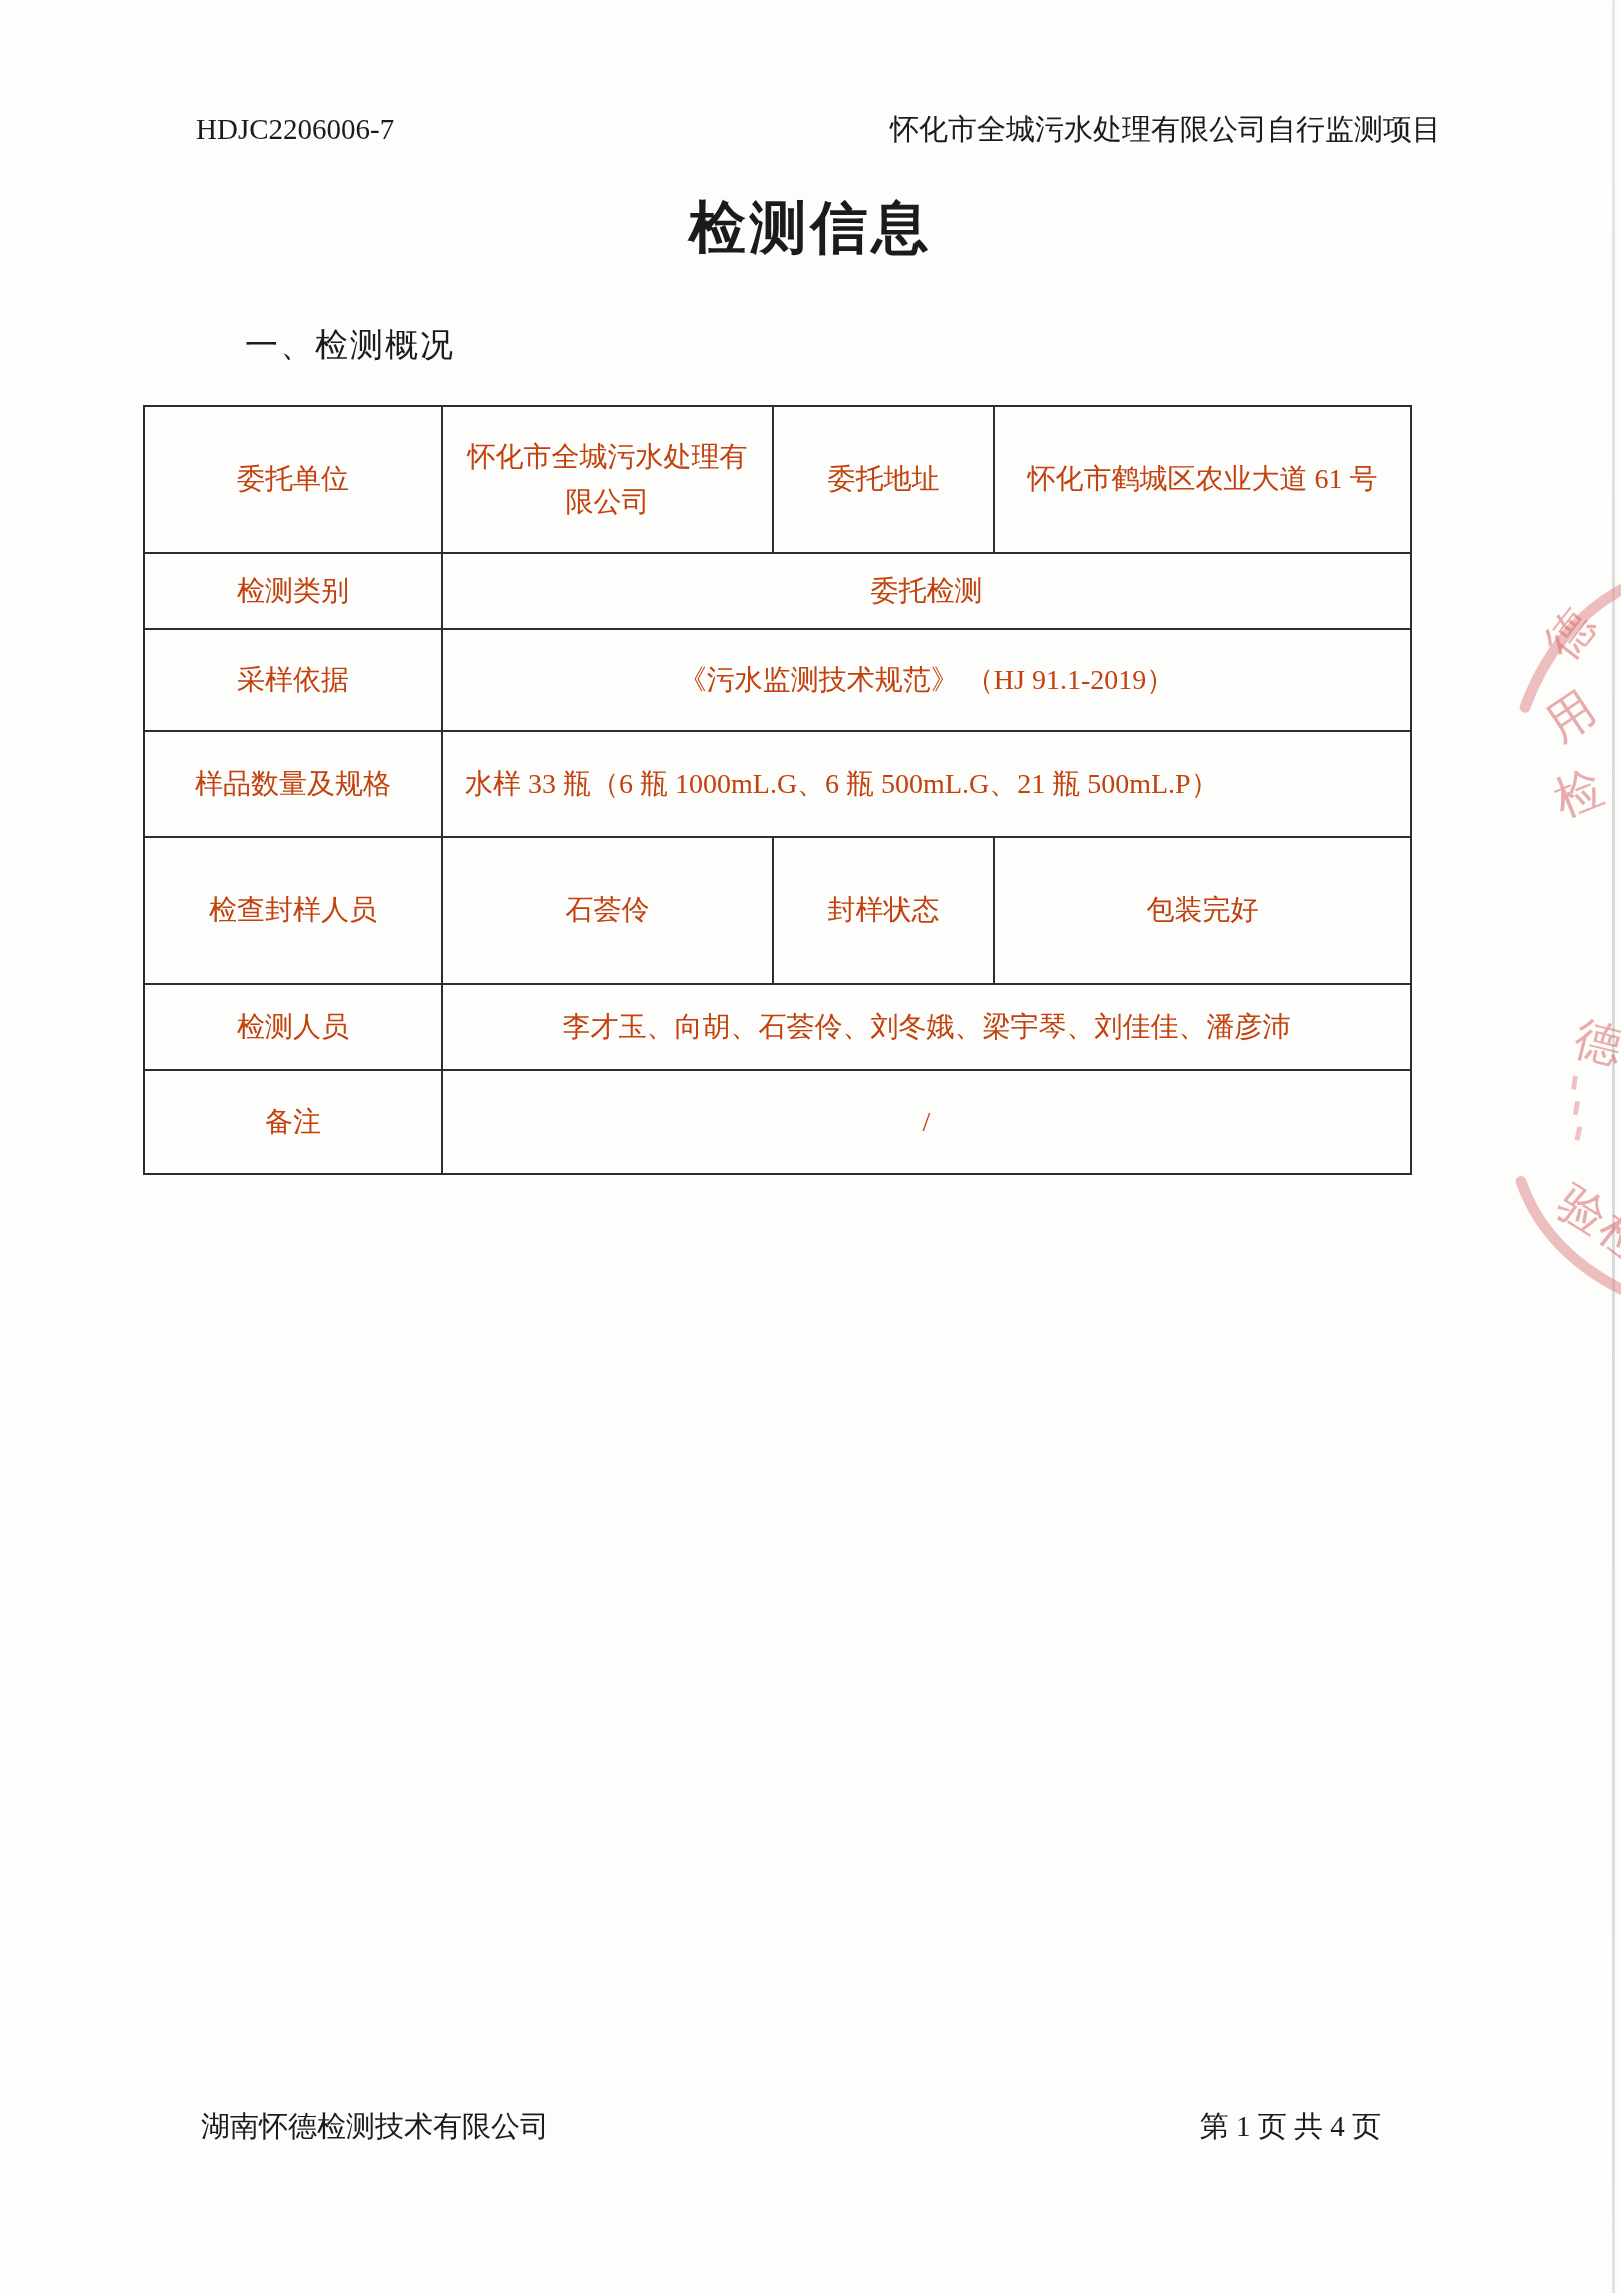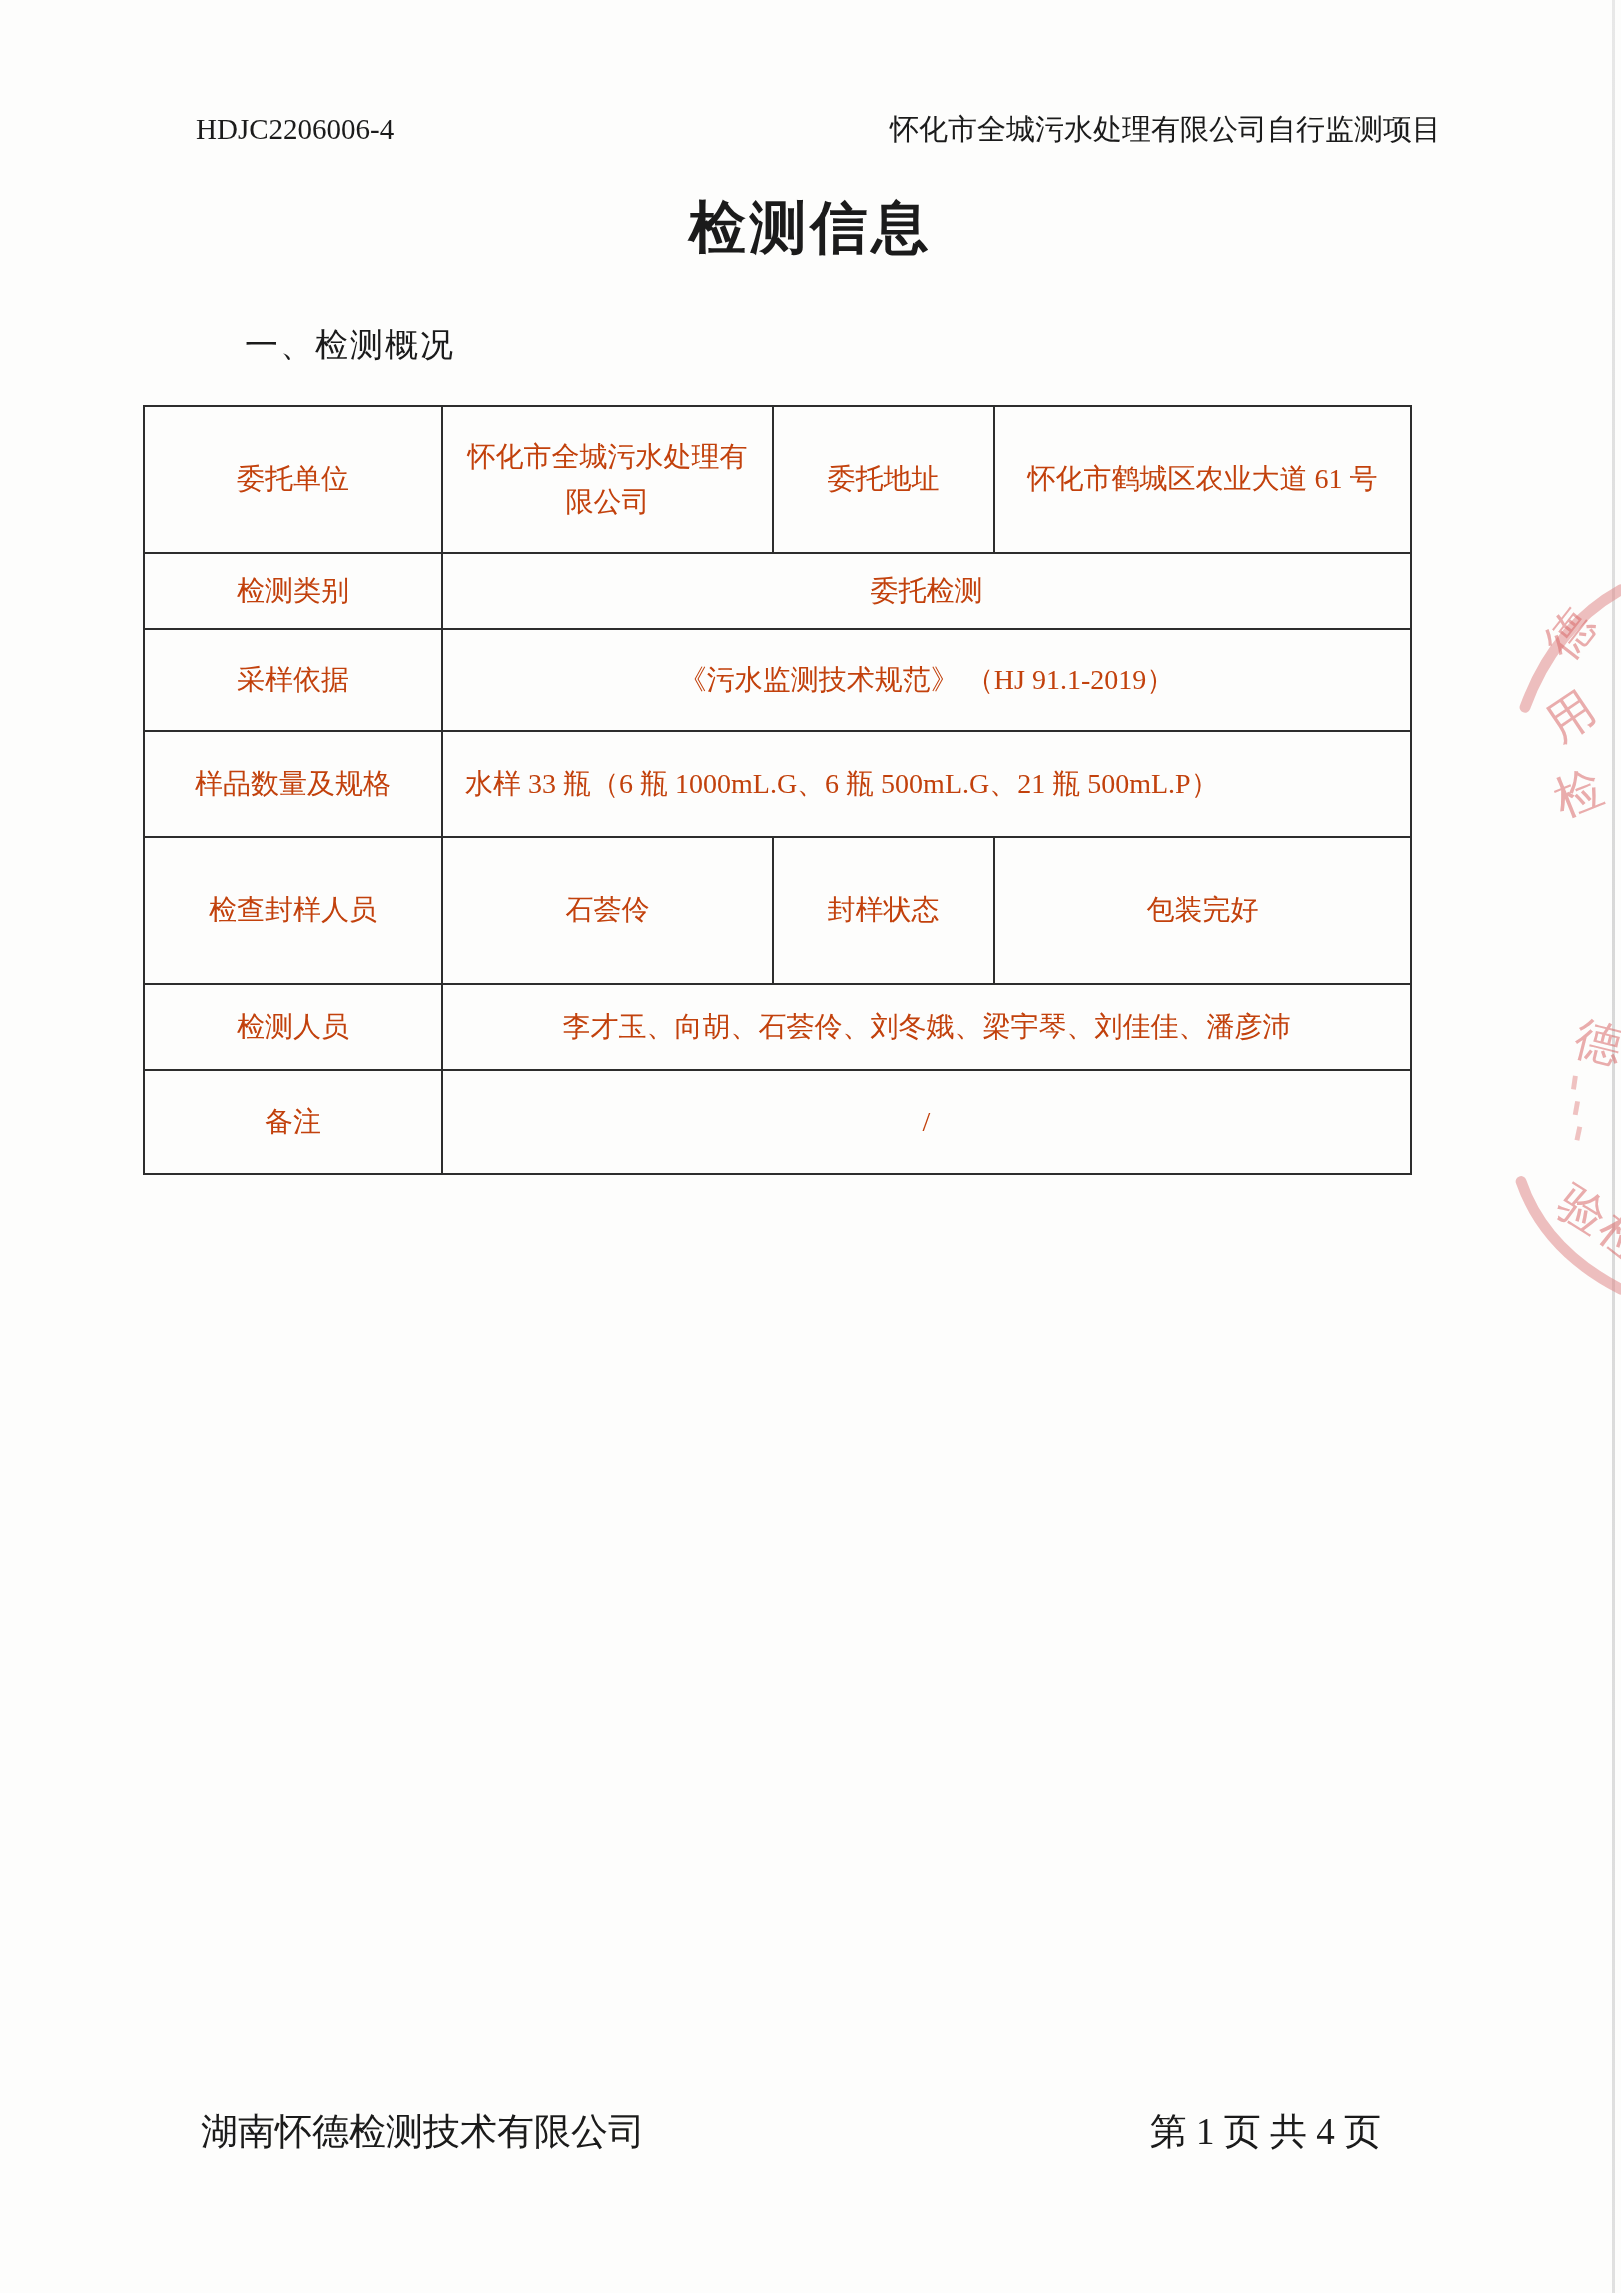--- a/index.html
+++ b/index.html
@@ -48,35 +48,35 @@
   .report-table tr:nth-child(3) td { height:102px; }
   .report-table tr:nth-child(4) td { height:106px; }
   .report-table tr:nth-child(5) td { height:147px; }
   .report-table tr:nth-child(6) td { height:86px; }
   .report-table tr:nth-child(7) td { height:104px; }
   .report-table tr:nth-child(8) td { height:85px;border-radius:19px; }
   .report-table tr:nth-child(9) td { height:90px; }
   .footer-row {
     position:absolute; top:2107px; left:201px; right:240px;
     display:flex; justify-content:space-between; align-items:baseline;
-    font-size:37px;
+    font-size:29px;
   }
   .stamp-wrap {
     position:absolute; top:576px; right:0; width:147px; height:725px;
     overflow:hidden; pointer-events:none;
   }
   .stamp-wrap svg { display:block; }
 </style>
 </head>
 <body>
 
 <div class="page-edge-shadow"></div>
 
 <div class="header-row">
-  <span>HDJC2206006-4</span>
+  <span>HDJC2206006-7</span>
   <span>怀化市全城污水处理有限公司自行监测项目</span>
 </div>
 
 <div class="doc-title">检测信息</div>
 
 <div class="section-heading">一、检测概况</div>
 
 <table class="report-table">
   <colgroup>
     <col style="width:298px">

